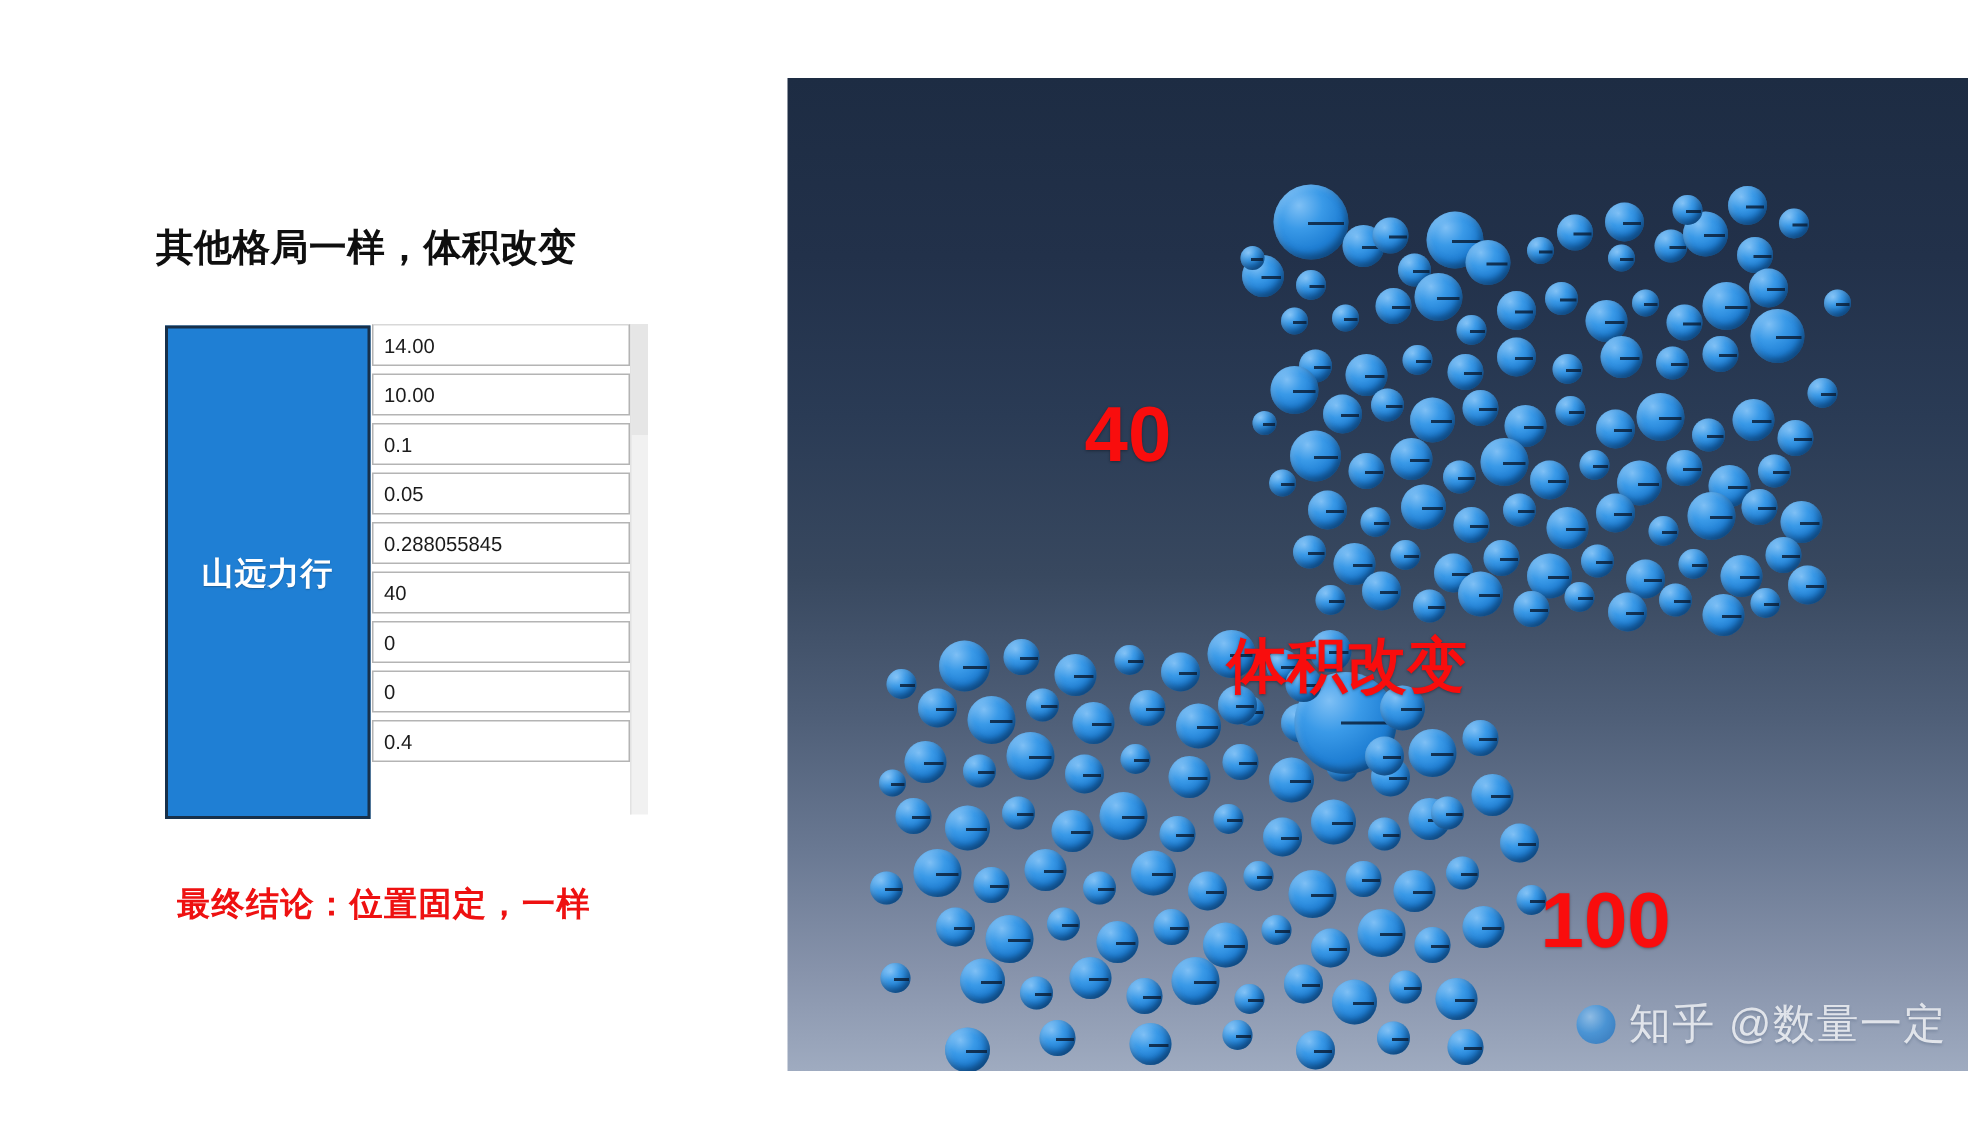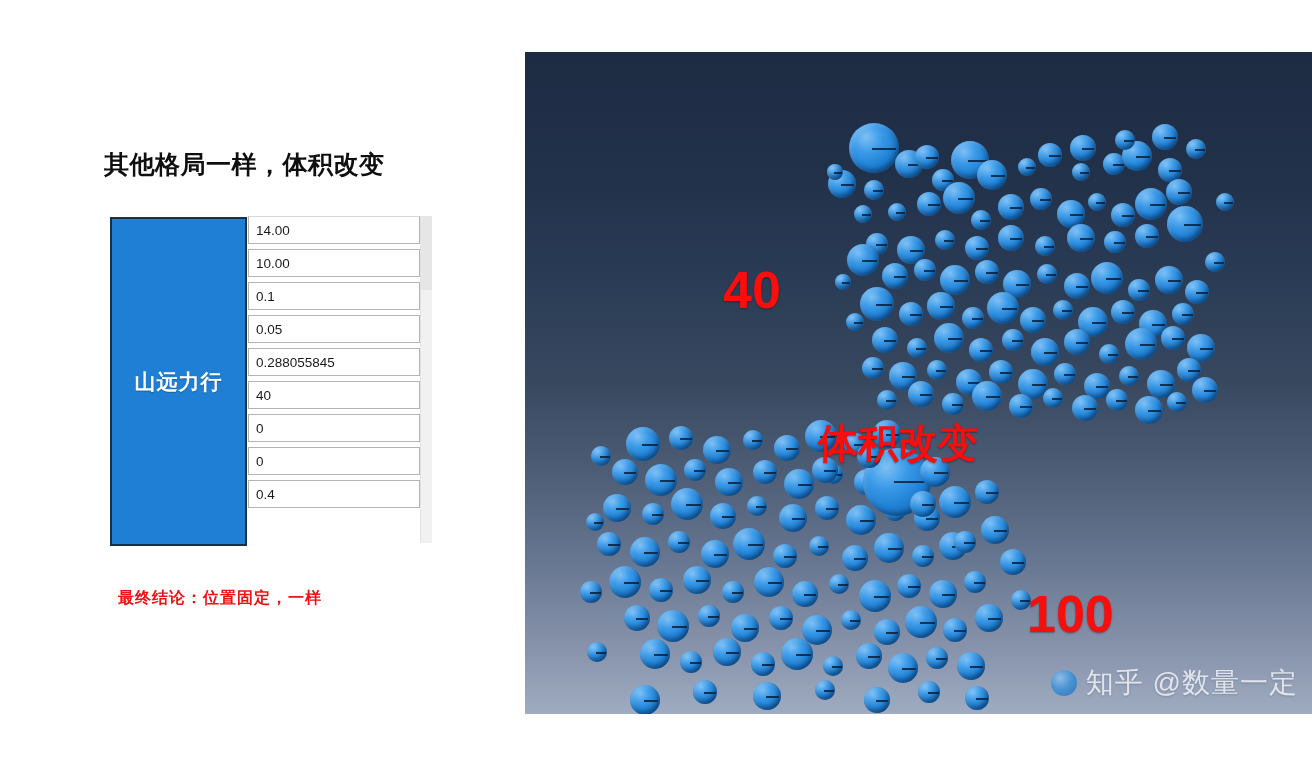--- a/index.html
+++ b/index.html
@@ -94,21 +94,21 @@
     left: 0; top: 0;
     width: 11px;
     height: 74px;
     background: #e6e6e6;
   }
 
   #conclusion-text {
     position: absolute;
     left: 118px;
     top: 588px;
-    font-size: 16px;
+    font-size: 22px;
     font-weight: bold;
     color: #ee1111;
     letter-spacing: 1px;
     white-space: nowrap;
   }
 
   
   #sim-panel {
     position: absolute;
     left: 525px;

